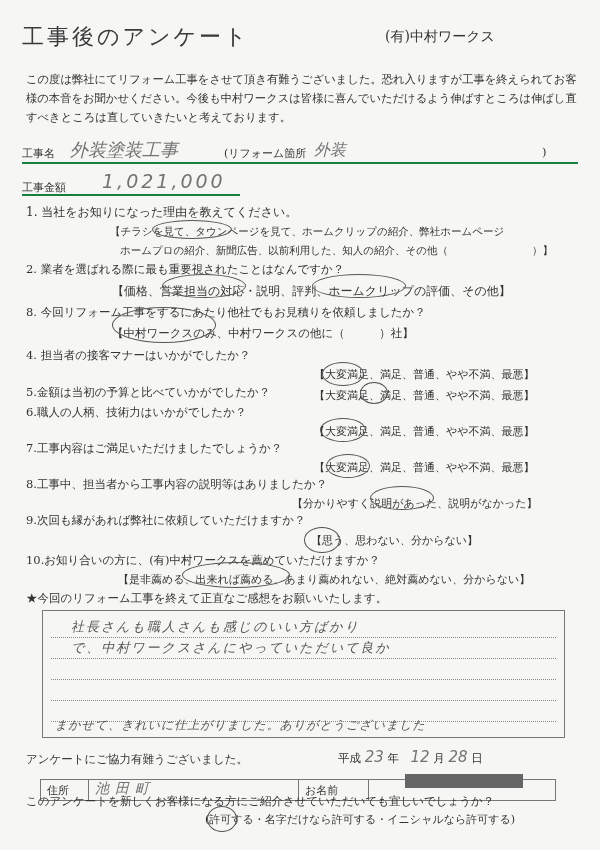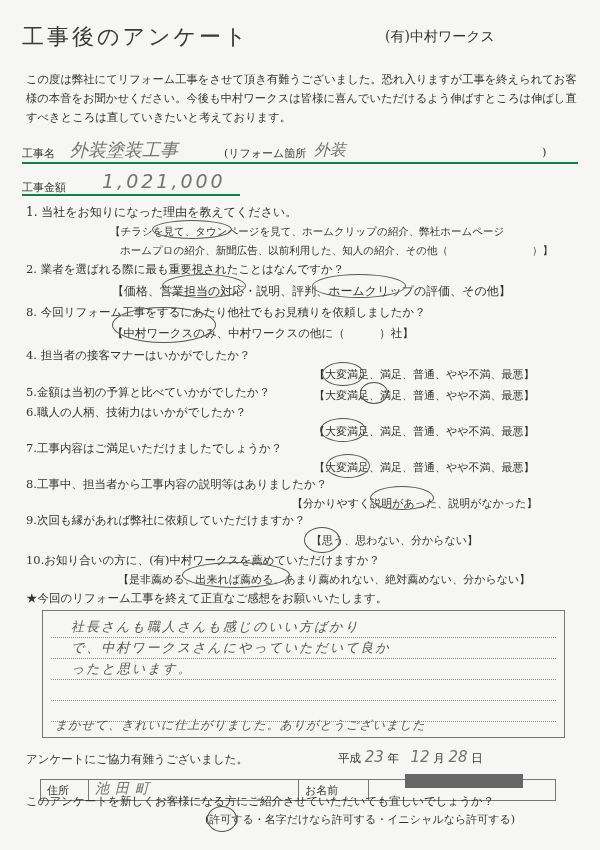--- a/index.html
+++ b/index.html
@@ -86,21 +86,20 @@
 
 <div class="abs q" style="left:26px;top:591px;">★今回のリフォーム工事を終えて正直なご感想をお願いいたします。</div>
 <div class="cbox">
   <div class="cline" style="top:26px;"></div>
   <div class="cline" style="top:47px;"></div>
   <div class="cline" style="top:68px;"></div>
   <div class="cline" style="top:89px;"></div>
   <div class="cline" style="top:110px;"></div>
   <div class="ctext" style="top:7px;left:28px;">社長さんも職人さんも感じのいい方ばかり</div>
   <div class="ctext" style="top:28px;left:28px;">で、中村ワークスさんにやっていただいて良か</div>
-  <div class="ctext" style="top:49px;left:28px;">ったと思います。</div>
   <div class="ctext" style="top:106px;left:0px;letter-spacing:1px;font-size:12px;margin-left:12px;">まかせて、きれいに仕上がりました。ありがとうございました</div>
 </div>
 
 <div class="abs q" style="left:26px;top:752px;">アンケートにご協力有難うございました。</div>
 <div class="abs" style="left:338px;top:748px;font-size:11.5px;">
   <span>平成</span>
   <span class="hand" style="font-size:15px;">23</span>
   <span>年</span>
   <span class="hand" style="font-size:15px;margin-left:8px;">12</span>
   <span>月</span>

